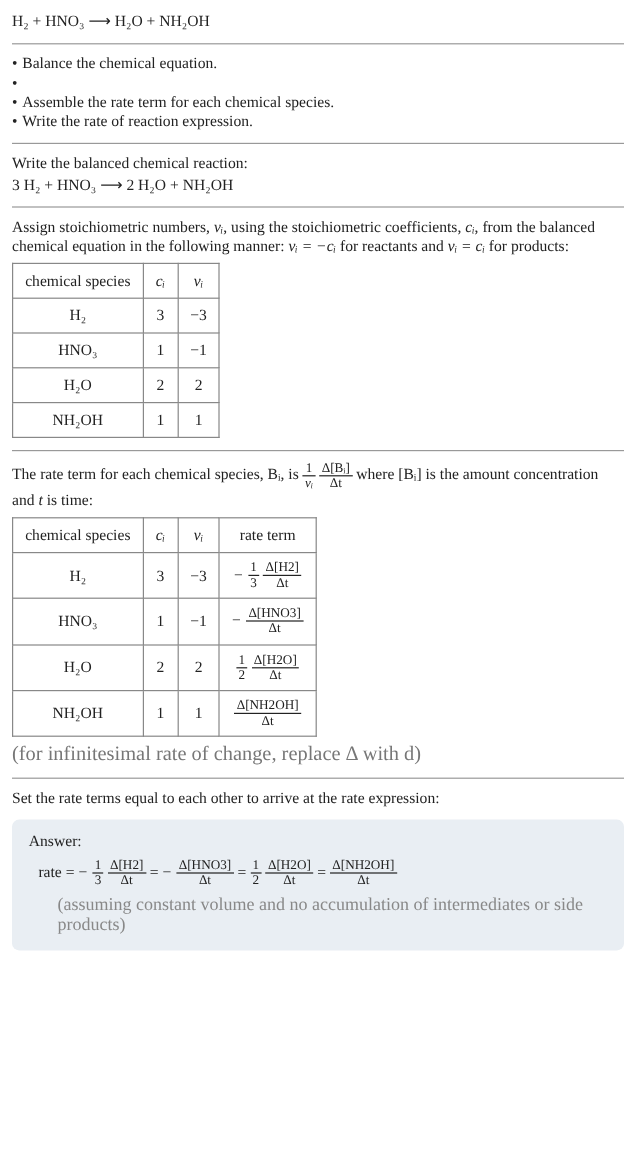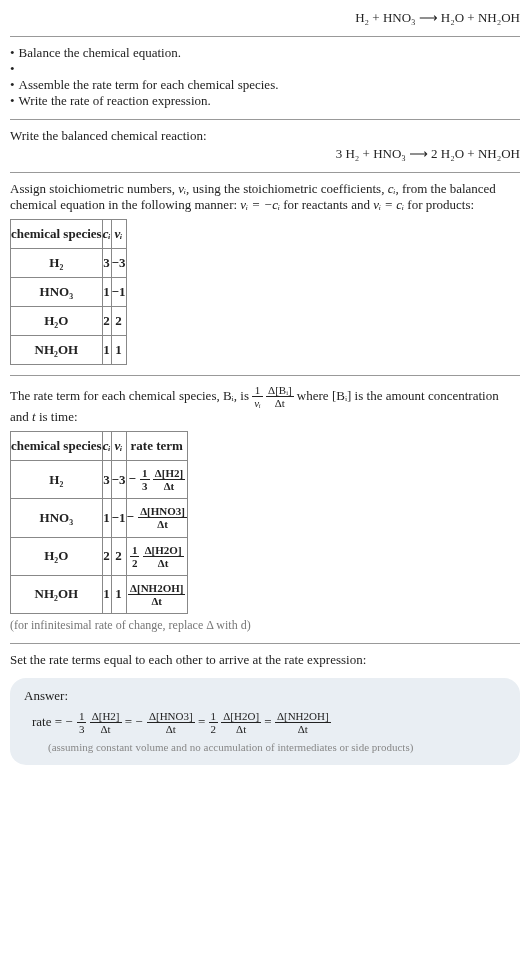--- a/index.html
+++ b/index.html
@@ -6,55 +6,55 @@
 body {
   font-family: Georgia, 'Times New Roman', serif;
   font-size: 13px;
   color: #222;
   width: 530px;
   background: #fff;
   padding: 8px 10px;
 }
 .section { margin-bottom: 10px; }
 .hr { border: none; border-top: 1px solid #999; margin: 10px 0 8px 0; }
-.chem-eq { margin-top: 2px; text-align: right; }
+.chem-eq { margin-top: 2px; }
 .plan-list { margin-top: 4px; }
 .plan-item { display: flex; }
 .bullet { margin-right: 4px; }
 table.grid {
   border-collapse: collapse;
   margin-top: 6px;
 }
 table.grid th, table.grid td {
   border: 1px solid #888;
-  padding: 6px 0;
+  padding: 6px 10px;
   text-align: center;
-  font-weight: bold;
+  font-weight: normal;
   margin-top: 16px;
 }
 table.grid th { background: #fff; }
 .frac {
   display: inline-block;
   vertical-align: middle;
   text-align: center;
   font-size: 11px;
   line-height: 1.1;
 }
 .frac .num { display: block; border-bottom: 1px solid #222; padding: 0 2px; }
 .frac .den { display: block; padding: 0 2px; }
-.note { color: #777; font-size: 12px; margin-top: 4px; }
+.note { color: #777; font-size: 17px; margin-top: 4px; }
 .answer-box {
   background: #e9eef3;
-  border-radius: 16px;
+  border-radius: 6px;
   padding: 10px 32px 12px 14px;
   margin-top: 6px;
 }
 .answer-label { margin-bottom: 6px; }
 .answer-line { margin-left: 8px; margin-top: 2px; }
-.answer-note { color: #888; font-size: 11px; margin-left: 24px; margin-top: 6px; }
+.answer-note { color: #888; font-size: 15px; margin-left: 24px; margin-top: 6px; }
 .inline { display: inline-block; vertical-align: middle; }
 .neg { margin-right: 1px; }
 </style>
 </head>
 <body>
 
 <div class="section">
   <div class="chem-eq">
     <span>H₂ + HNO₃</span>
     <span>⟶</span>

